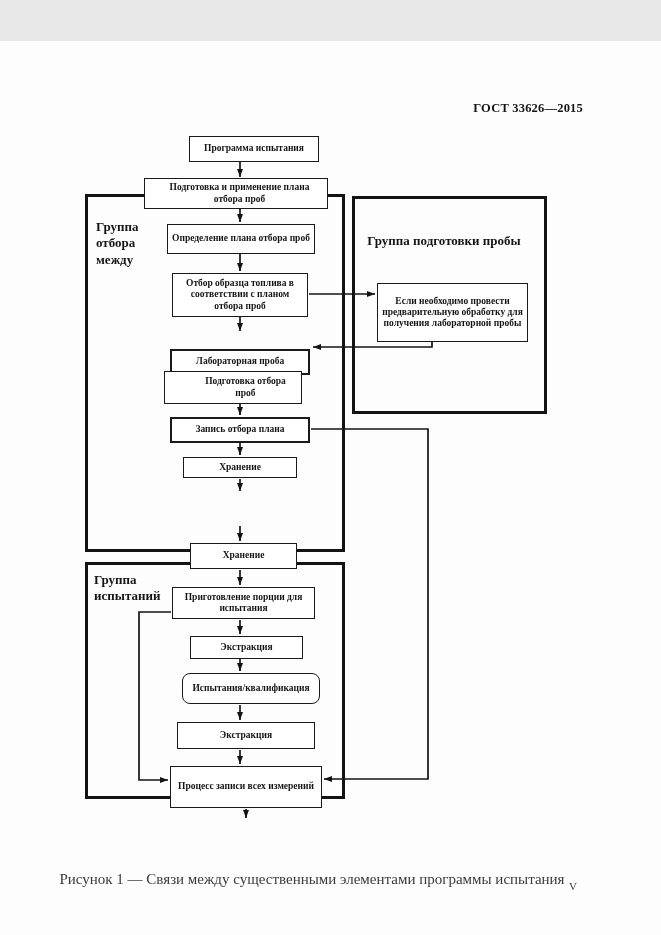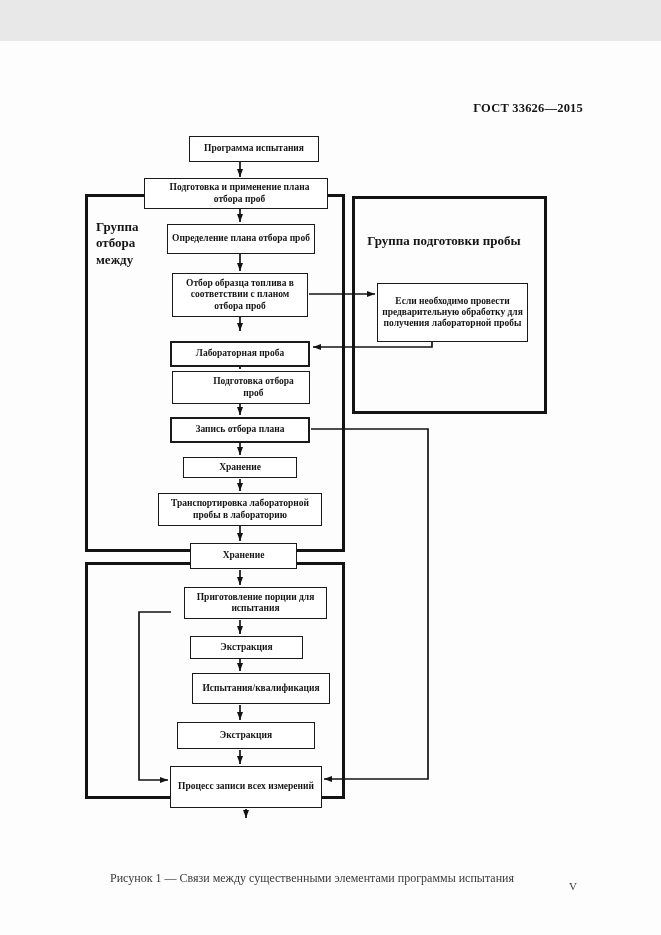--- a/index.html
+++ b/index.html
@@ -7,21 +7,21 @@
         font-family:Liberation Serif, serif;color:#151515;margin-top:41px;}
   .doc-header{position:absolute;top:60px;right:78px;font-weight:bold;font-size:12.5px;letter-spacing:.2px;}
   .box{position:absolute;background:#fff;border:1.3px solid #1a1a1a;box-sizing:border-box;
        display:flex;align-items:center;justify-content:center;text-align:center;
        font-weight:bold;font-size:9.5px;line-height:1.18;padding:1px 4px;z-index:3;}
   .box.em{border-width:2.5px;}
   .box.em4{border-width:4px;}
   .group-frame{position:absolute;border:3px solid #131313;box-sizing:border-box;background:transparent;z-index:1;}
   .group-label{position:absolute;z-index:3;font-weight:bold;font-size:13px;line-height:1.25;}
   svg.arrows{position:absolute;left:0;top:0;z-index:2;}
-  .caption{position:absolute;top:830px;left:12px;width:600px;text-align:center;font-size:12px;color:#3a3a3a;}
+  .caption{position:absolute;top:830px;left:12px;width:600px;text-align:center;font-size:15px;color:#3a3a3a;}
   .page-num{position:absolute;top:839px;left:558px;width:30px;text-align:center;font-size:11px;color:#3a3a3a;}
 </style>
 </head>
 <body>
 
 <div id="page">
 
   <div class="doc-header">ГОСТ 33626—2015</div>
 
   <div class="group-frame" style="left:85px;top:153px;width:260px;height:358px;"></div>
@@ -57,33 +57,33 @@
       <path d="M432,301 L432,306 L313,306" marker-end="url(#ah)"></path>
 
       <path d="M311,388 L428,388 L428,738 L324,738" marker-end="url(#ah)"></path>
 
       <path d="M171,571 L139,571 L139,739 L168,739" marker-end="url(#ah)"></path>
     </g>
   </svg>
 
   <div class="group-label" style="left:96px;top:178px;width:78px;">Группа отбора между</div>
   <div class="group-label" style="left:364px;top:192px;width:160px;text-align:center;">Группа подготовки пробы</div>
+  <div class="group-label" style="left:94px;top:531px;width:92px;">Группа испытаний</div>
 
   <div class="box" style="left:189px;top:95px;width:130px;height:26px;">Программа испытания</div>
   <div class="box" style="left:144px;top:137px;width:184px;height:31px;padding-left:11px;">Подготовка и применение плана отбора проб</div>
   <div class="box" style="left:167px;top:183px;width:148px;height:30px;">Определение плана отбора проб</div>
   <div class="box" style="left:172px;top:232px;width:136px;height:44px;">Отбор образца топлива в соответствии с планом отбора проб</div>
   <div class="box" style="left:377px;top:242px;width:151px;height:59px;">Если необходимо провести предварительную обработку для получения лабораторной пробы</div>
-  <div class="box em" style="left:170px;top:300px;width:140px;height:26px;text-align:center;">Лабораторная проба</div>
-  <div class="box" style="left:172px;top:330px;width:138px;height:33px;padding-left:29px;">Подготовка отбора проб</div>
+  <div class="box em" style="left:170px;top:308px;width:140px;height:26px;text-align:center;">Лабораторная проба</div>
+  <div class="box" style="left:164px;top:330px;width:138px;height:33px;padding-left:29px;">Подготовка отбора проб</div>
   <div class="box em" style="left:170px;top:376px;width:140px;height:26px;">Запись отбора плана</div>
   <div class="box" style="left:183px;top:416px;width:114px;height:21px;">Хранение</div>
-  <div class="box" style="left:158px;top:452px;width:164px;height:33px;">Транспортировка лабораторной пробы в лабораторию</div>
   <div class="box" style="left:190px;top:502px;width:107px;height:26px;">Хранение</div>
-  <div class="box" style="left:184px;top:546px;width:143px;height:32px;">Приготовление порции для испытания</div>
+  <div class="box" style="left:172px;top:546px;width:143px;height:32px;">Приготовление порции для испытания</div>
   <div class="box" style="left:190px;top:595px;width:113px;height:23px;">Экстракция</div>
-  <div class="box" style="left:192px;top:632px;width:138px;height:31px;">Испытания/квалификация</div>
+  <div class="box" style="left:182px;top:632px;width:138px;height:31px;border-radius:8px;">Испытания/квалификация</div>
   <div class="box" style="left:177px;top:681px;width:138px;height:27px;">Экстракция</div>
   <div class="box" style="left:170px;top:725px;width:152px;height:42px;">Процесс записи всех измерений</div>
 
   <div class="caption">Рисунок 1 — Связи между существенными элементами программы испытания</div>
   <div class="page-num">V</div>
 </div>
 
 </body></html>

